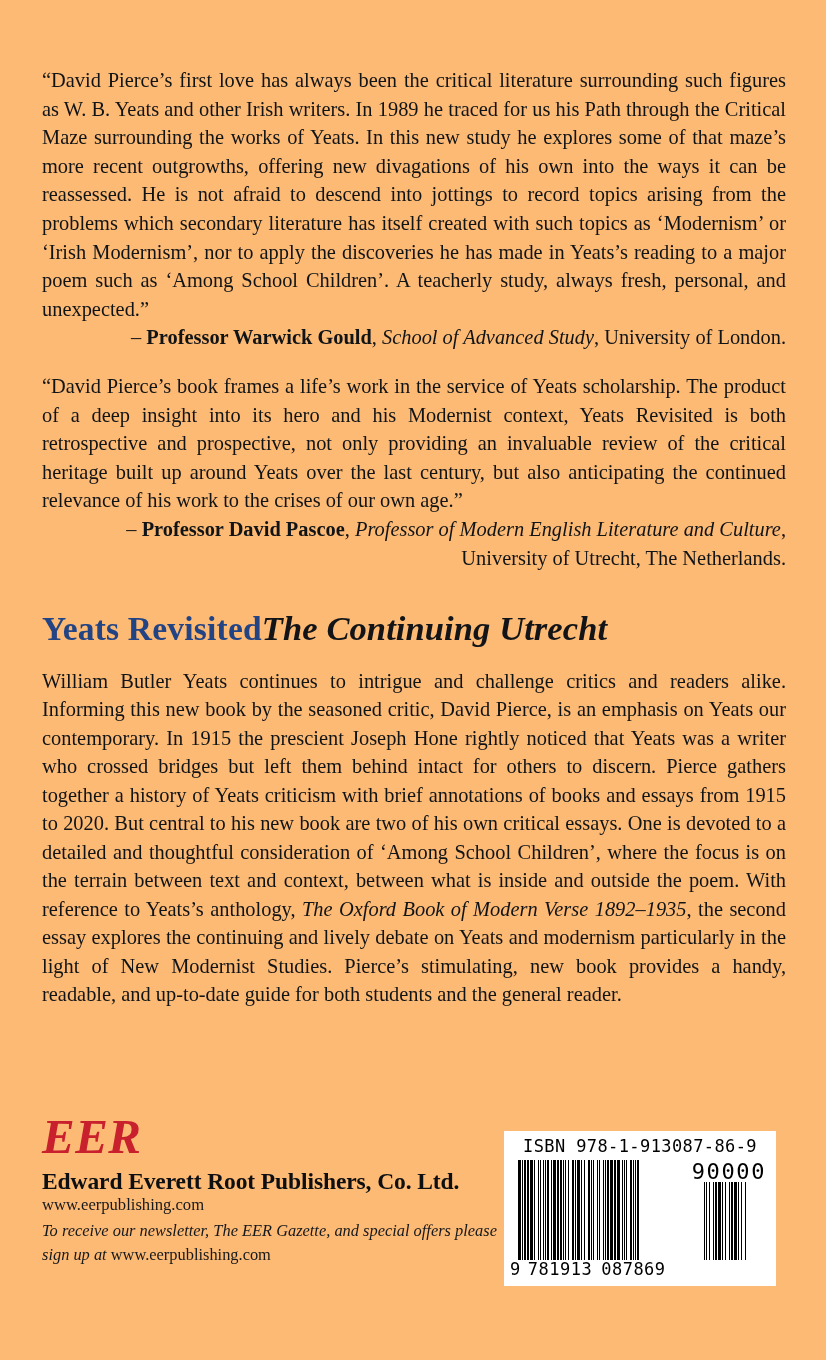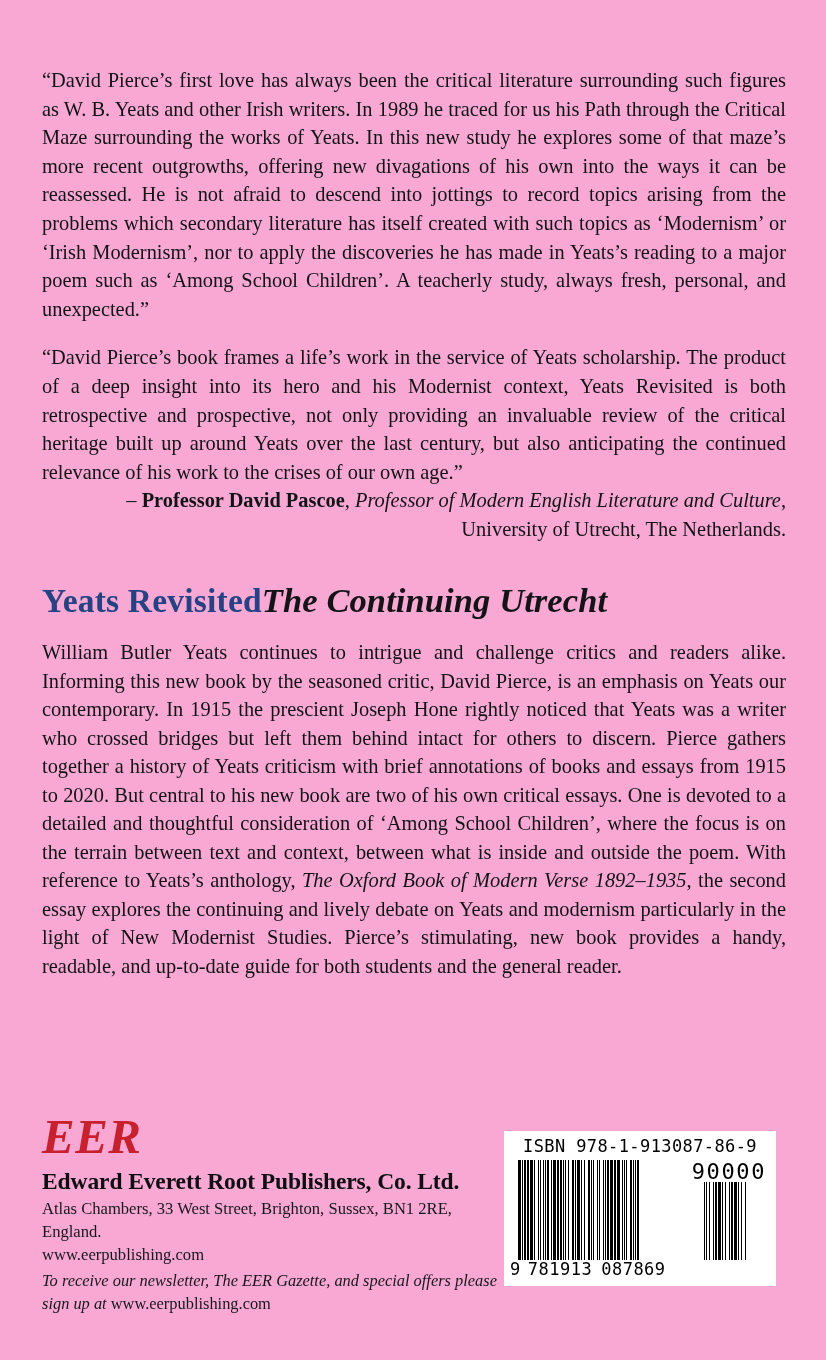--- a/index.html
+++ b/index.html
@@ -8,21 +8,21 @@
     padding: 0;
     background: #ffffff;
   }
   body {
     font-family: "Liberation Serif", "DejaVu Serif", serif;
   }
   .cover {
     position: relative;
     width: 826px;
     height: 1360px;
-    background: #f9a8d4;
+    background: #fdba74;
     overflow: hidden;
     box-sizing: border-box;
   }
 
   
   .content {
     position: absolute;
     left: 42px;
     top: 0;
     width: 744px;
@@ -202,36 +202,36 @@
   .bc-digits .grp { margin-right: 9px; }
 </style>
 </head>
 <body>
 
 <div class="cover">
 
   <div class="content">
 
     <p class="blurb quote-one"><span>“David Pierce’s first love has always been the critical literature surrounding such figures as W. B. Yeats and other Irish writers. In 1989 he traced for us his Path through the Critical Maze surrounding the works of Yeats. In this new study he explores some of that maze’s more recent outgrowths, offering new divagations of his own into the ways it can be reassessed. He is not afraid to descend into jottings to record topics arising from the problems which secondary literature has itself created with such topics as ‘Modernism’ or ‘Irish Modernism’, nor to apply the discoveries he has made in Yeats’s reading to a major poem such as ‘Among School Children’. A teacherly study, always fresh, personal, and unexpected.”</span></p>
+    <p class="attrib"><span class="dash">– </span><b>Professor Warwick Gould</b>, <i>School of Advanced Study</i><span>, University of London.</span></p>
 
     <p class="blurb quote-two"><span>“David Pierce’s book frames a life’s work in the service of Yeats scholarship. The product of a deep insight into its hero and his Modernist context, Yeats Revisited is both retrospective and prospective, not only providing an invaluable review of the critical heritage built up around Yeats over the last century, but also anticipating the continued relevance of his work to the crises of our own age.”</span></p>
     <p class="attrib"><span class="dash">– </span><b>Professor David Pascoe</b>, <i>Professor of Modern English Literature and Culture</i><span>, University of Utrecht, The Netherlands.</span></p>
 
     <div class="title-block">
       <p class="title-line"><span class="title-main">Yeats Revisited</span><span class="title-sub">The Continuing Utrecht</span></p>
     </div>
 
     <p class="description"><span>William Butler Yeats continues to intrigue and challenge critics and readers alike. Informing this new book by the seasoned critic, David Pierce, is an emphasis on Yeats our contemporary. In 1915 the prescient Joseph Hone rightly noticed that Yeats was a writer who crossed bridges but left them behind intact for others to discern. Pierce gathers together a history of Yeats criticism with brief annotations of books and essays from 1915 to 2020. But central to his new book are two of his own critical essays. One is devoted to a detailed and thoughtful consideration of ‘Among School Children’, where the focus is on the terrain between text and context, between what is inside and outside the poem. With reference to Yeats’s anthology, </span><i>The Oxford Book of Modern Verse 1892–1935</i><span>, the second essay explores the continuing and lively debate on Yeats and modernism particularly in the light of New Modernist Studies. Pierce’s stimulating, new book provides a handy, readable, and up-to-date guide for both students and the general reader.</span></p>
 
   </div>
 
   <div class="publisher">
     <p class="eer-logo">EER</p>
     <p class="pub-name">Edward Everett Root Publishers, Co. Ltd.</p>
-    <p class="pub-addr">Atlas Chambers, 33 West Street, Brighton, Sussex, BN1 2RE, England.</p>
     <p class="pub-web">www.eerpublishing.com</p>
     <p class="pub-news"><span>To receive our newsletter, The EER Gazette, and special offers please sign up at </span><span class="roman">www.eerpublishing.com</span></p>
   </div>
 
   <div class="barcode-box">
     <div class="bc-inner">
       <div class="bc-isbn">ISBN 978-1-913087-86-9</div>
       <div class="bc-addon-num">90000</div>
       <div class="bc-main" id="bc-main">
           <span style="width: 3.06px; background: rgb(0, 0, 0);"></span>

